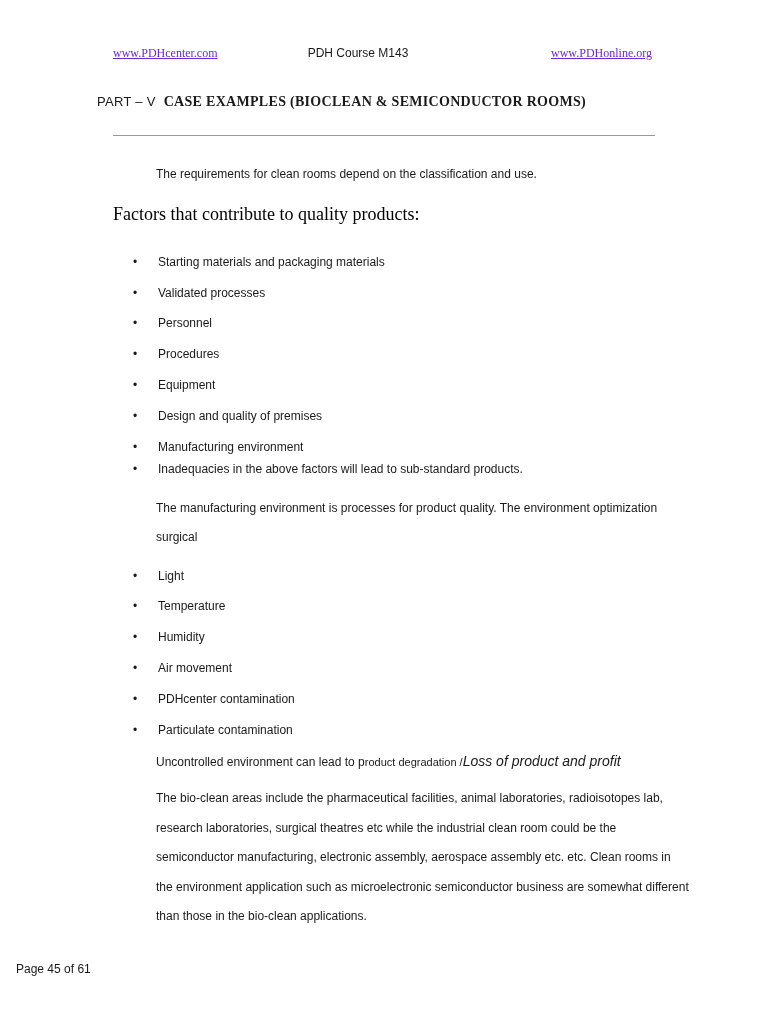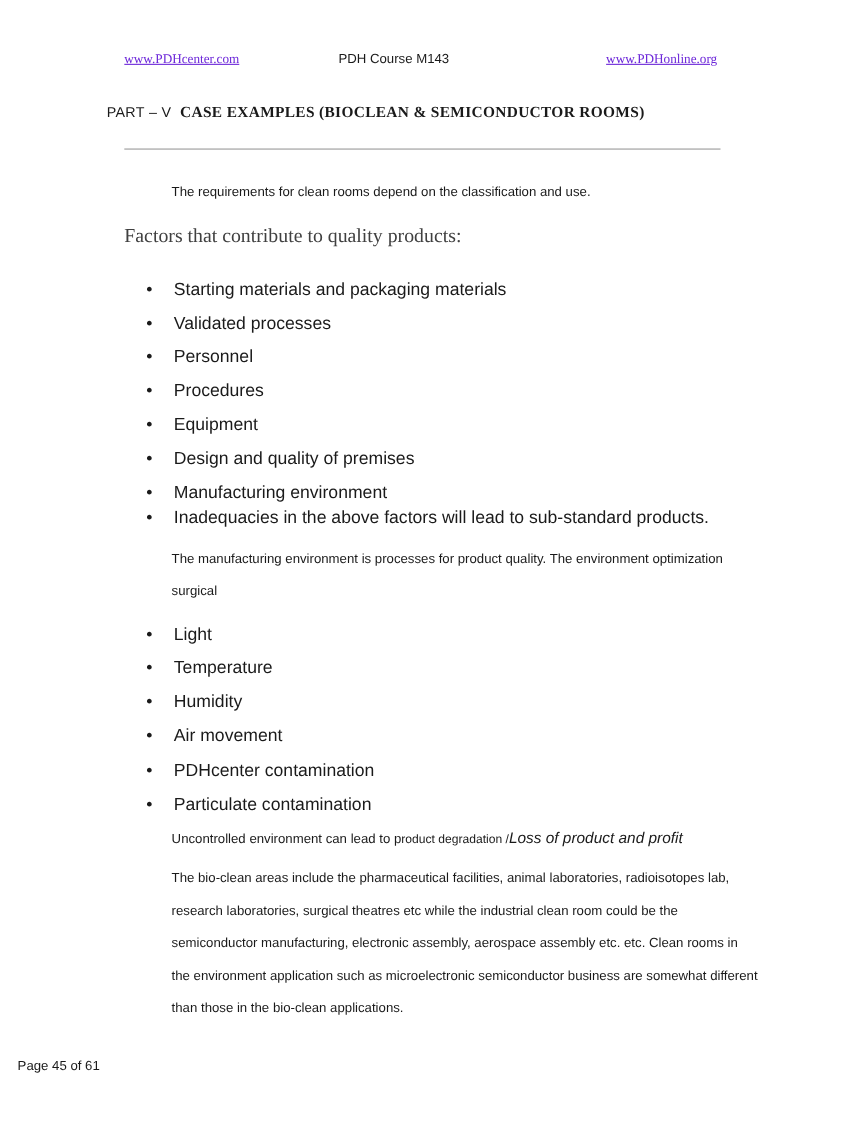--- a/index.html
+++ b/index.html
@@ -9,22 +9,22 @@
   .hdr { top: 46px; font-size: 12px; }
   .hdr a { color: #6d28d9; text-decoration: underline; font-family: Liberation Serif, serif; }
   #hdr-left { left: 113px; }
   #hdr-center { left: 0; width: 716px; text-align: center; top: 46px; font-size: 12px; color: #1a1a1a; }
   #hdr-right { right: 116px; }
   #part-title { left: 97px; top: 94px; font-size: 13px; letter-spacing: 0.3px; white-space: nowrap; }
   #part-title .part { font-family: "Liberation Sans", sans-serif; }
   #part-title .case { font-family: "Liberation Serif", serif; font-weight: bold; font-size: 14px; margin-left: 4px; }
   #rule { left: 113px; top: 135px; width: 542px; height: 0; border-top: 1.5px solid #999; }
   .p { left: 113px; font-size: 12px; white-space: nowrap; margin-left: 43px; }
-  #subhead { left: 113px; top: 204px; font-family: "Liberation Serif", serif; font-size: 18px; color: #404040; }
-  .li { left: 133px; font-size: 16px; white-space: nowrap; }
+  #subhead { left: 113px; top: 204px; font-family: "Liberation Serif", serif; font-size: 18px; color: #000000; }
+  .li { left: 133px; font-size: 12px; white-space: nowrap; }
   .li .b { display: inline-block; width: 25px; }
   .small { font-size: 11px; }
   .it { font-style: italic; font-size: 14px; }
   #page-num { left: 16px; width: 768px; text-align: left; top: 962px; font-size: 12px; }
 </style>
 </head>
 <body>
 
 <div class="abs hdr" id="hdr-left">
   <a>www.PDHcenter.com</a>

